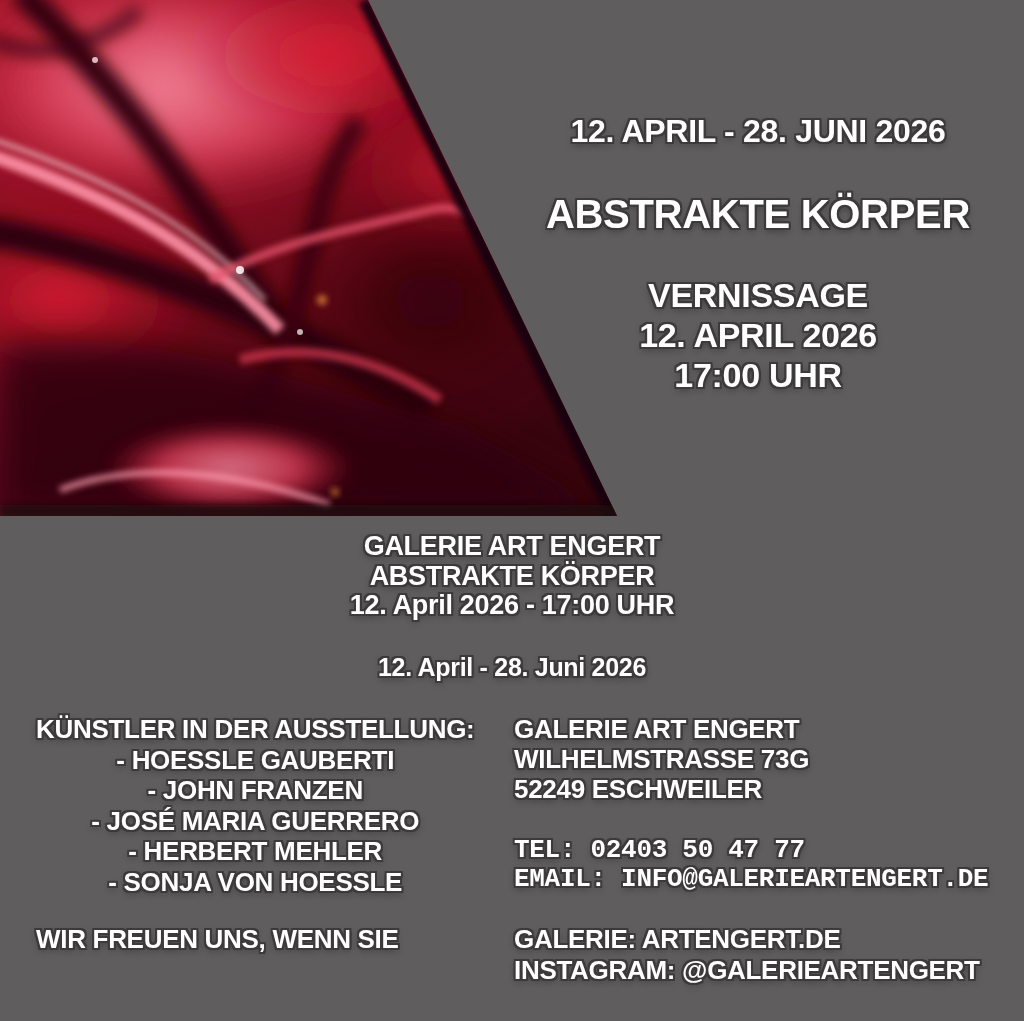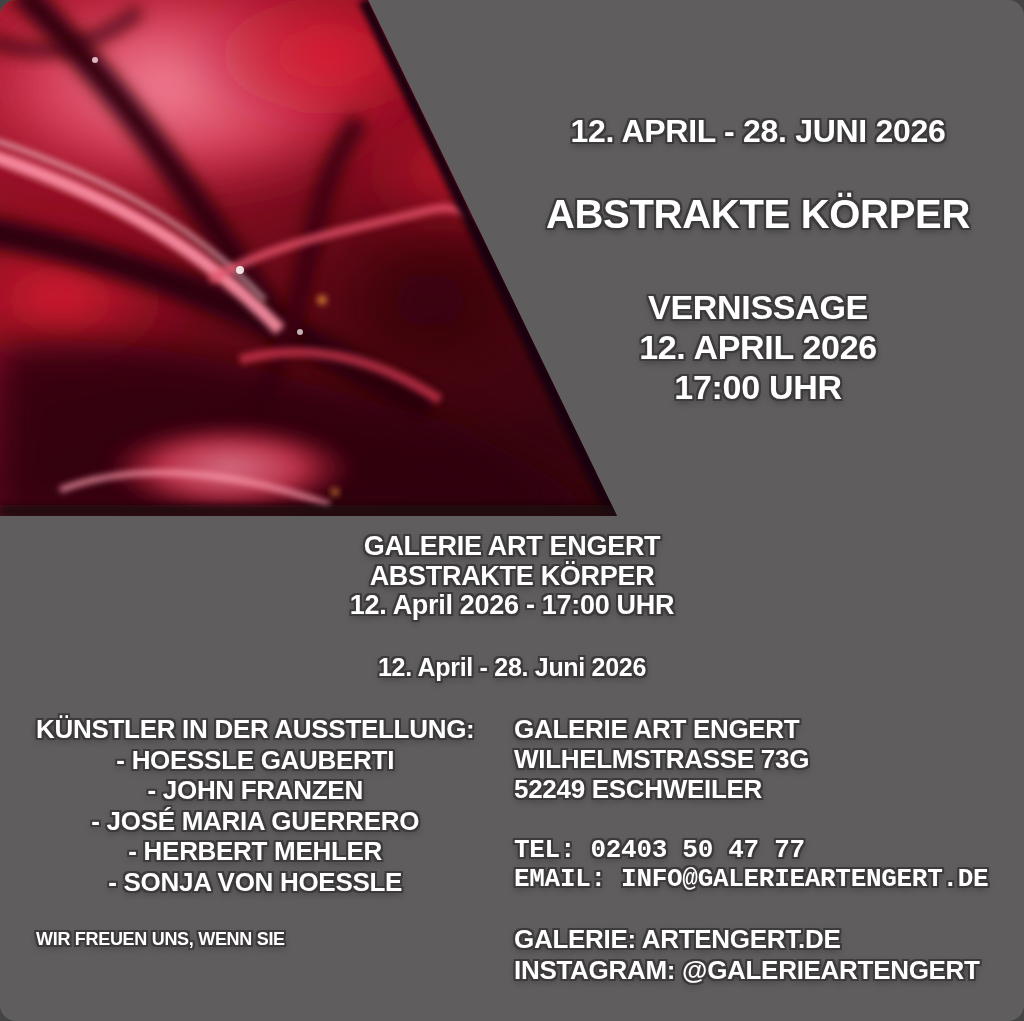--- a/index.html
+++ b/index.html
@@ -1,40 +1,40 @@
 <!DOCTYPE html>
 <html><head>
 <meta charset="utf-8">
 <style>
   html,body{margin:0;padding:0;background:#444;}
   .page{
     position:relative;width:1024px;height:1021px;overflow:hidden;
     background:#605d5e;
     font-family:"Liberation Sans","DejaVu Sans",sans-serif;
-    font-weight:700;color:#ffffff;border-radius:16px;
+    font-weight:700;color:#ffffff;
   }
   .ol{
     --o:#3d3a3b;
     letter-spacing:-0.3px;
     text-shadow:
       -2px -2px 0 var(--o), 0 -2px 0 var(--o), 2px -2px 0 var(--o),
       -2px  0   0 var(--o), 2px  0   0 var(--o),
       -2px  2px 0 var(--o), 0  2px 0 var(--o), 2px 2px 0 var(--o),
       0 3px 7px rgba(0,0,0,.40);
     white-space:nowrap;
   }
   .foil{position:absolute;top:0;left:0;width:620px;height:516px;display:block;}
   .hero-text{position:absolute;left:508px;top:0;width:500px;text-align:center;}
   .hero-date{position:absolute;top:112px;left:0;width:100%;font-size:32px;line-height:38px;}
   .hero-title{position:absolute;top:190px;left:0;width:100%;font-size:40px;line-height:48px;}
-  .hero-vernissage{position:absolute;top:275px;left:0;width:100%;font-size:34px;line-height:40px;margin-top:12px;}
+  .hero-vernissage{position:absolute;top:275px;left:0;width:100%;font-size:34px;line-height:40px;}
   .details{position:absolute;top:532px;left:0;width:1024px;text-align:center;font-size:27px;line-height:29.5px;}
   .duration{position:absolute;top:652px;left:0;width:1024px;text-align:center;font-size:25px;line-height:30px;}
   .col-left{position:absolute;left:36px;top:714px;font-size:26px;line-height:30.5px;text-align:center;}
-  .closing{position:absolute;left:36px;top:924px;font-size:18px;line-height:30.5px;text-align:left;}
+  .closing{position:absolute;left:36px;top:924px;font-size:26px;line-height:30.5px;text-align:left;}
   .col-right{position:absolute;left:514px;top:714px;font-size:26px;line-height:30px;text-align:left;}
   .tel-block{position:absolute;left:514px;top:836px;font-size:26px;line-height:29px;text-align:left;font-family:Liberation Mono, monospace;}
   .web-block{position:absolute;left:514px;top:924px;font-size:26px;line-height:30.5px;text-align:left;}
 </style>
 </head>
 <body>
 
 <div class="page">
 
   <svg class="foil" viewBox="0 0 620 516" aria-hidden="true">

